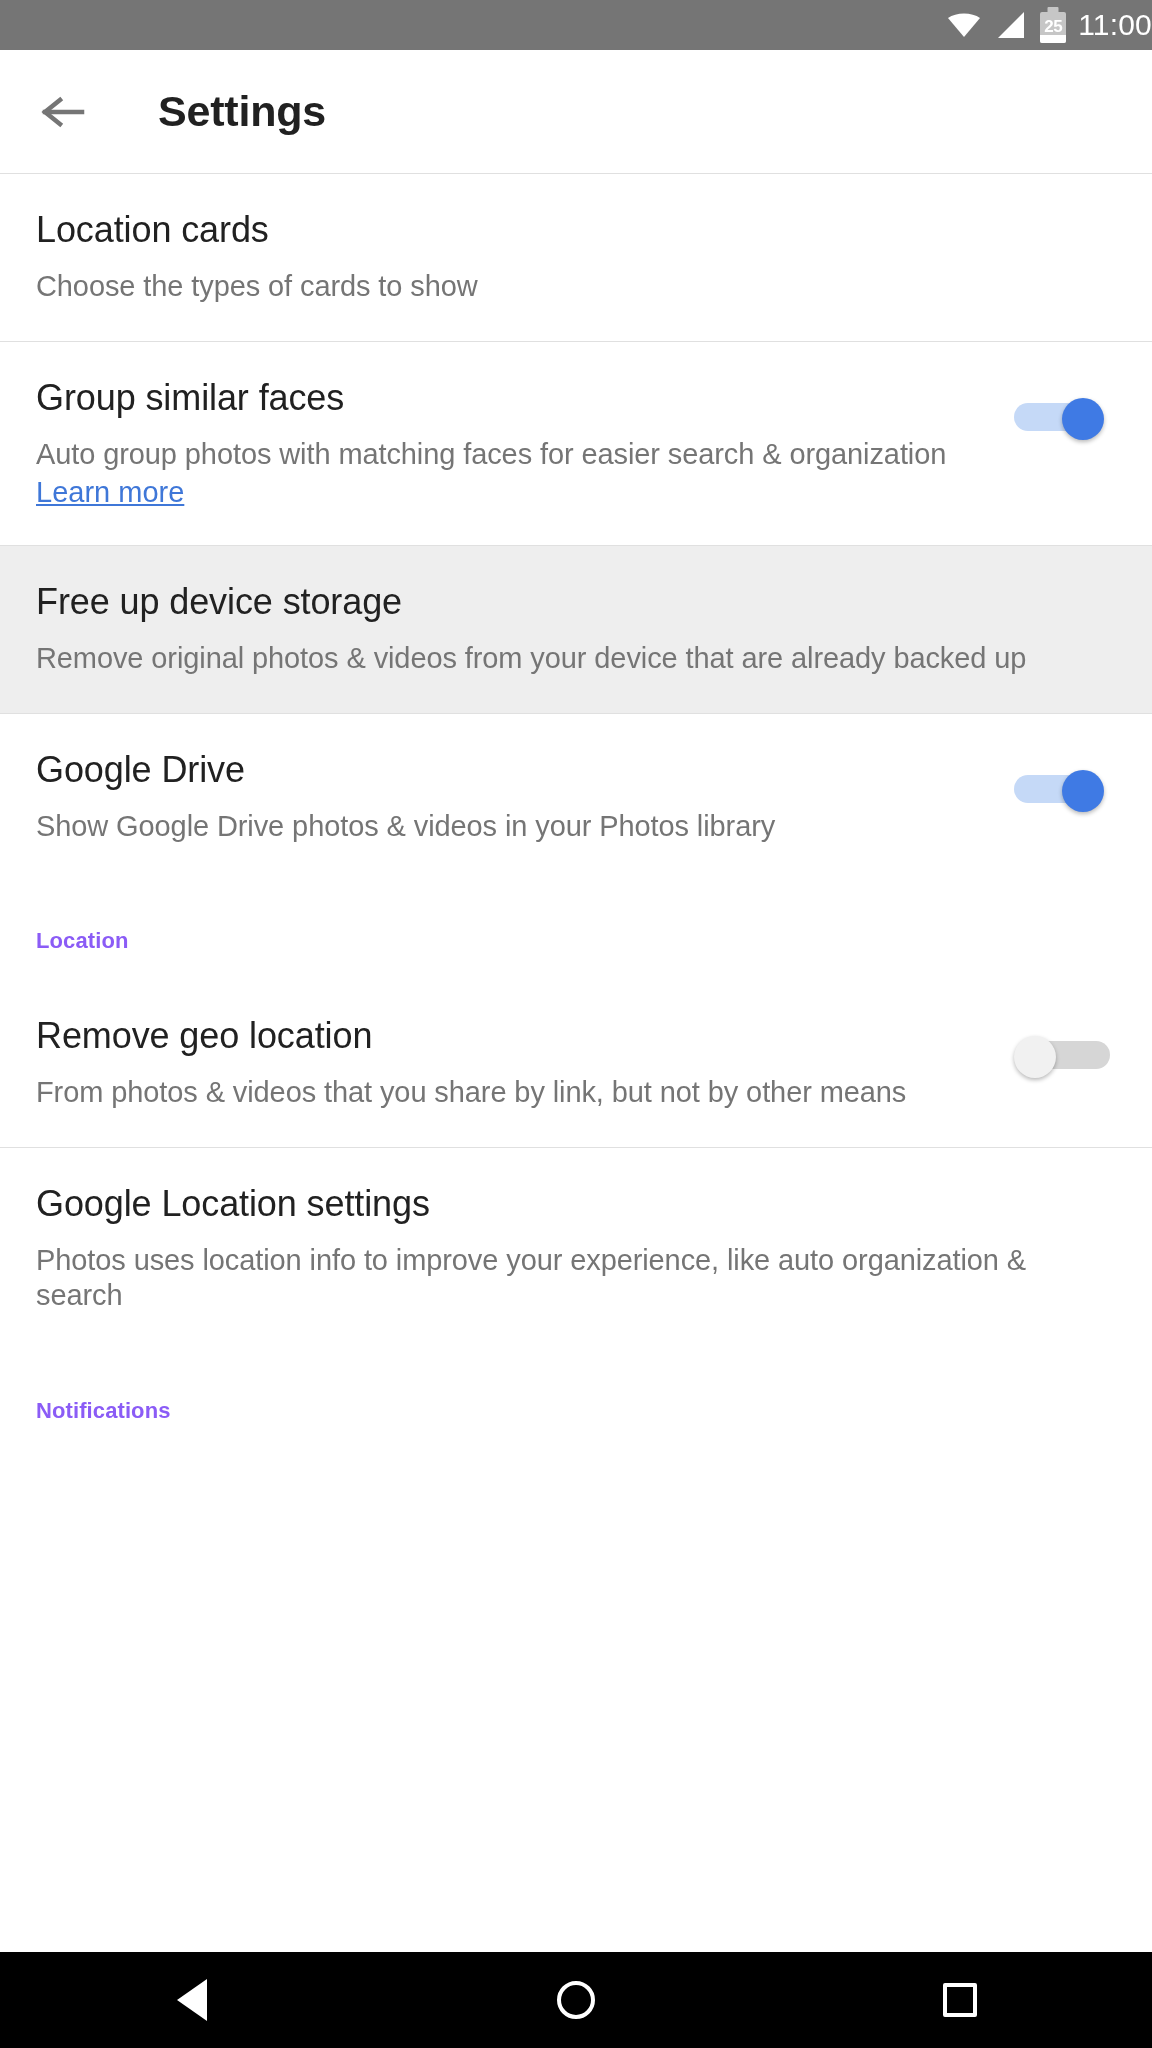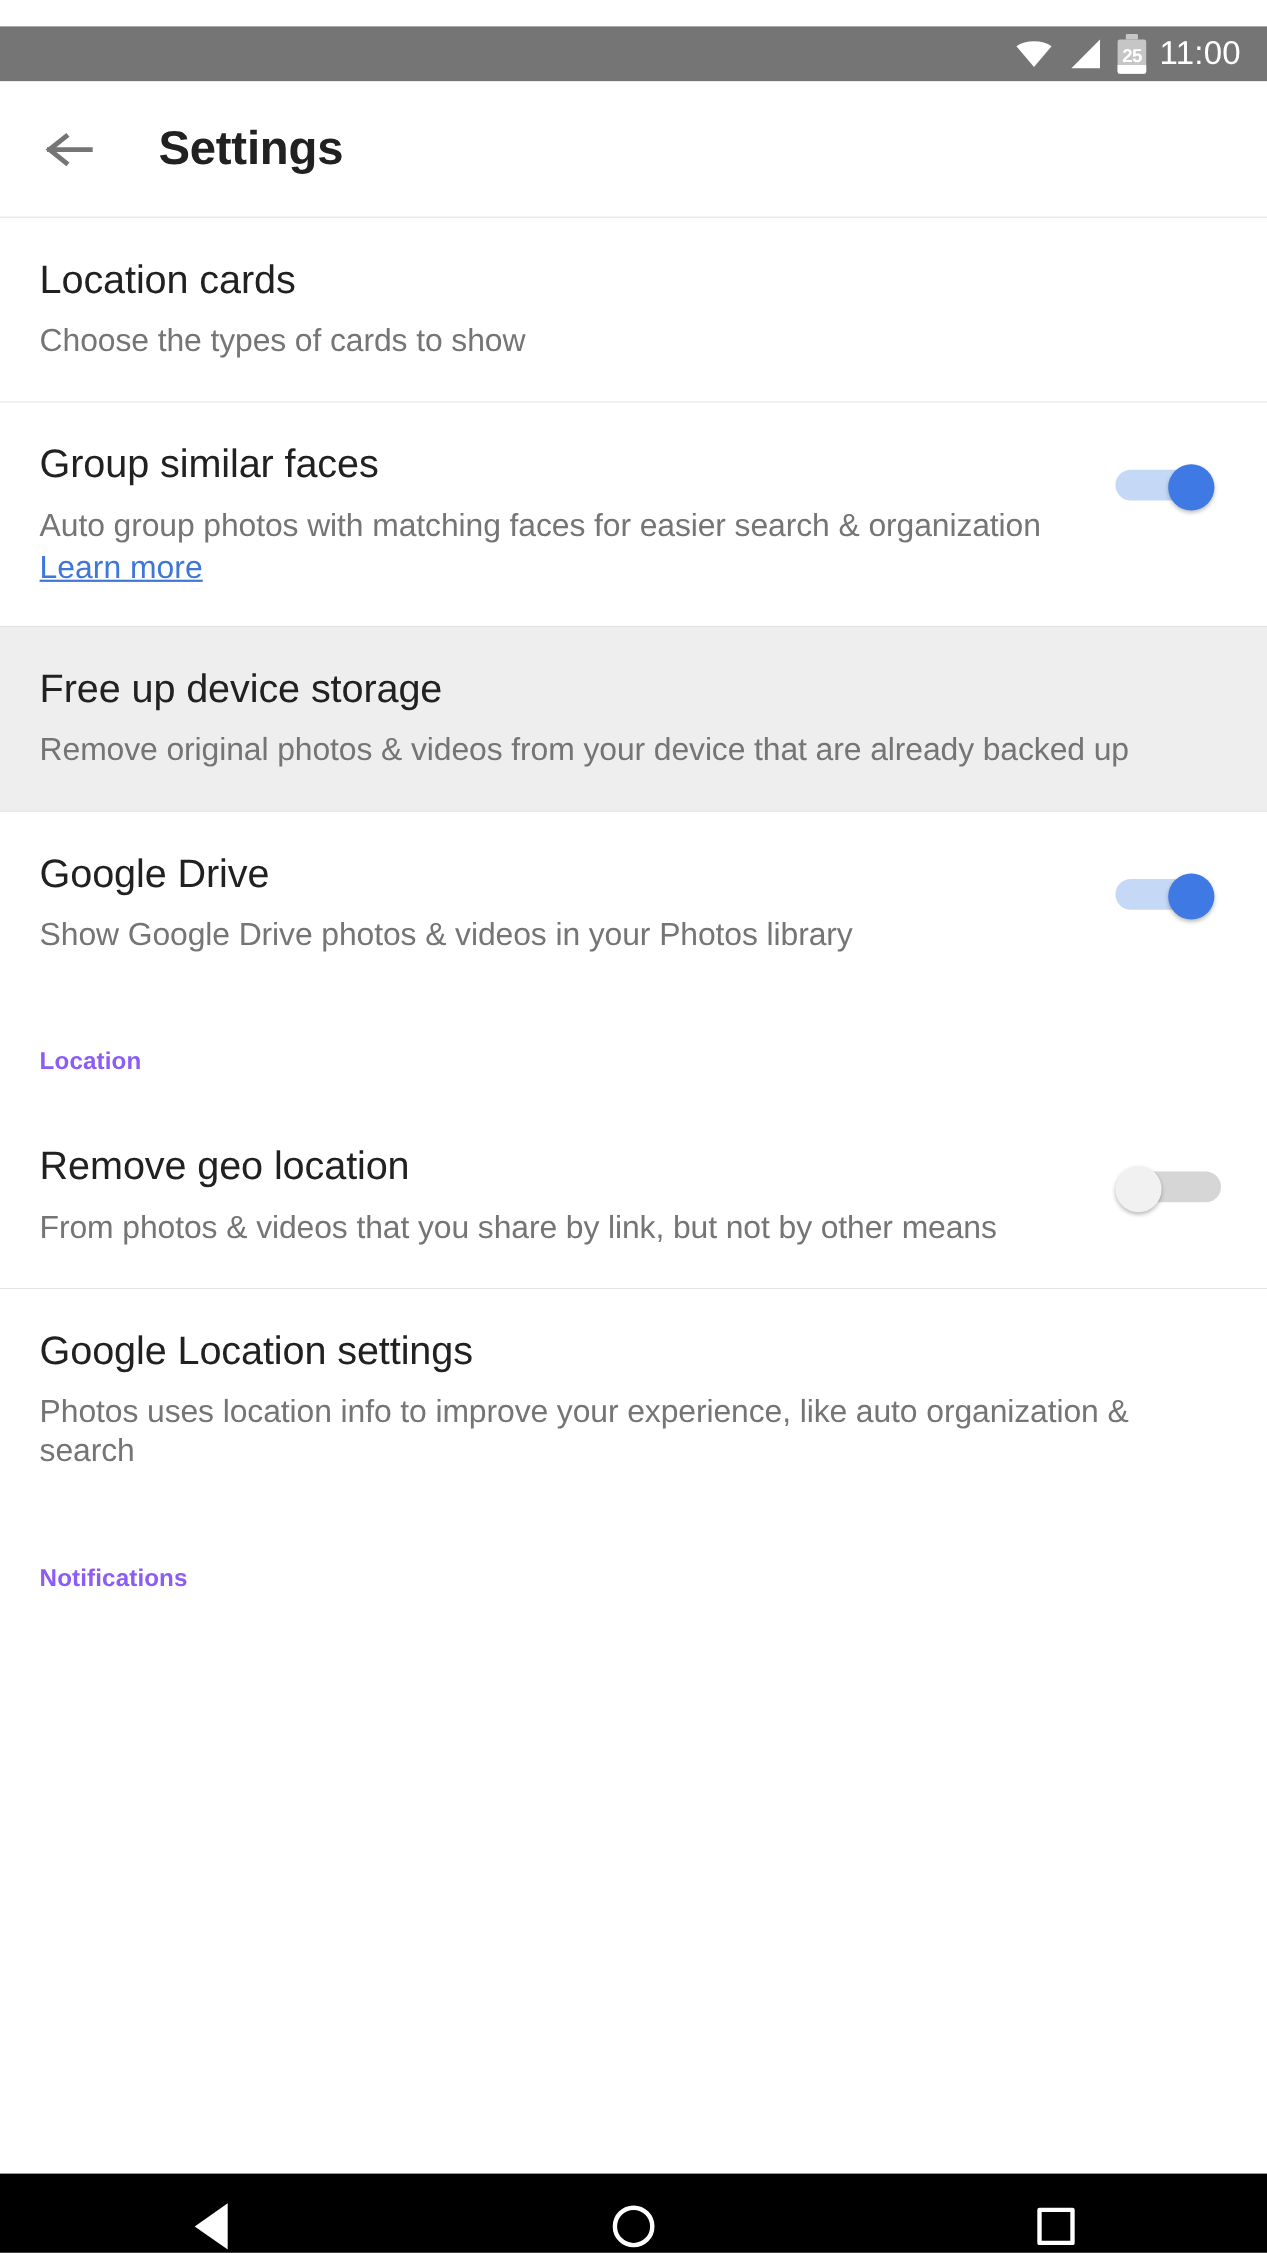--- a/index.html
+++ b/index.html
@@ -8,21 +8,21 @@
     background: #ffffff;
     font-family: "Liberation Sans", sans-serif;
     overflow: hidden;
   }
   .screen { position: relative; width: 1152px; height: 2048px; background:#fff; }
 
   
   .status-bar {
     height: 50px; background: #757575;
     display: flex; align-items: center; justify-content: flex-end;
-    padding-right: 24px; gap: 14px; margin-top: 24px;
+    gap: 14px;
   }
   .sb-icons { display:flex; align-items:center; gap: 12px; }
   .wifi-icon { width: 36px; height: 28px; position: relative; }
   .wifi-icon svg { display:block; }
   .signal-icon { width: 34px; height: 30px; }
   .battery-icon {
     width: 26px; height: 36px; position: relative;
     display:flex; align-items:flex-end; justify-content:center;
   }
   .batt-cap {
@@ -46,20 +46,21 @@
   .sb-time {
     color: #ffffff; font-size: 30px; font-weight: 500;
     letter-spacing: 0.2px; line-height: 1;
   }
 
   
   .app-bar {
     height: 124px; background:#ffffff;
     display:flex; align-items:center; padding-left: 36px;
     border-bottom: 1px solid #e0e0e0;
+    gap: 14px;
   }
   .back-btn {
     width: 56px; height: 56px; display:flex; align-items:center; justify-content:center;
     cursor:pointer;
   }
   .app-title {
     font-size: 43px; font-weight: bold; color:#212121;
     margin-left: 52px; letter-spacing: -0.2px;
   }
 

